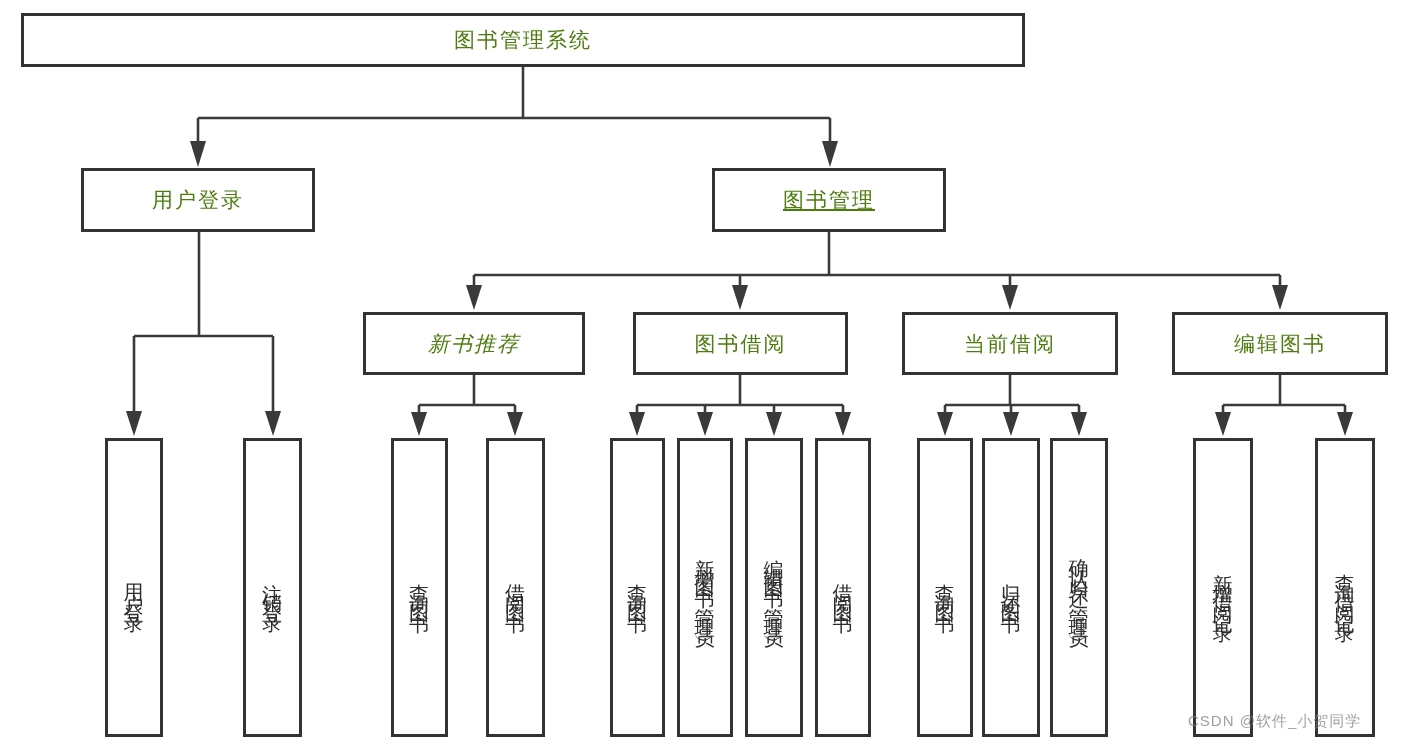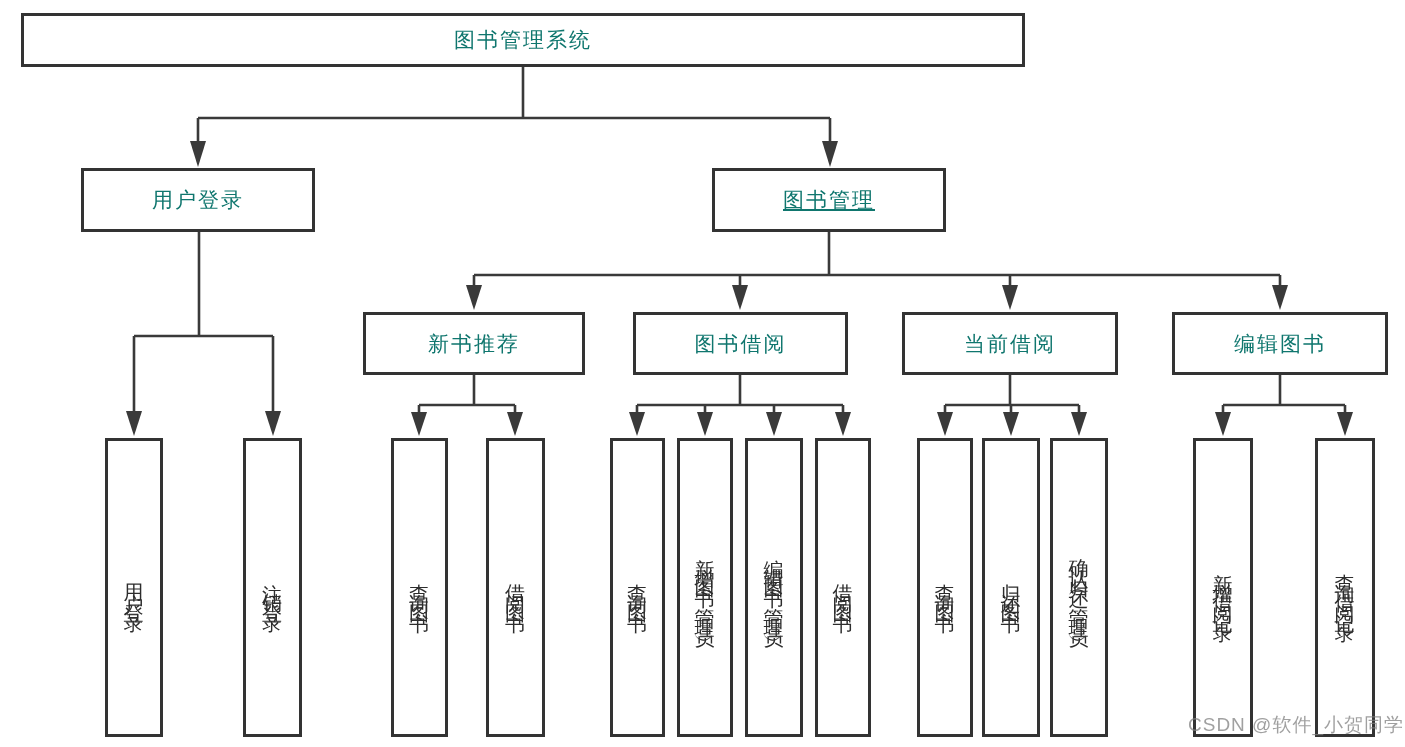--- a/index.html
+++ b/index.html
@@ -10,42 +10,42 @@
     font-family:"Liberation Sans","DejaVu Sans",sans-serif;
     overflow:hidden;
   }
   #connectors{position:absolute;left:0;top:0;width:1405px;height:747px;}
   .hnode{
     position:absolute;
     box-sizing:border-box;
     background:#ffffff;
     border:3px solid #333333;
     display:flex;align-items:center;justify-content:center;
-    font-size:21px;color:#0f766e;
+    font-size:21px;color:#4d7c0f;
     letter-spacing:2px;
     z-index:2;
   }
   .vnode{
     position:absolute;
     top:438px;height:299px;
     box-sizing:border-box;
     background:#ffffff;
     border:3px solid #333333;
     display:flex;align-items:center;justify-content:center;
     writing-mode:vertical-rl;
     text-orientation:mixed;
     font-size:20px;color:#2d2d2d;
     letter-spacing:10px;
     line-height:1;
     z-index:2;
   }
   .watermark{
     position:absolute;
     left:1188px;top:712px;
-    font-size:19px;
+    font-size:15px;
     color:rgba(128,128,128,0.75);
     letter-spacing:1px;
     white-space:nowrap;
     z-index:3;
   }
 </style>
 </head>
 <body>
 
 <div id="canvas">
@@ -95,21 +95,21 @@
       <polygon points="1215,412 1231,412 1223,436"></polygon>
       <polygon points="1337,412 1353,412 1345,436"></polygon>
     </g>
   </svg>
 
   <div class="hnode" style="left:21px;top:13px;width:1004px;height:54px;">图书管理系统</div>
 
   <div class="hnode" style="left:81px;top:168px;width:234px;height:64px;">用户登录</div>
   <div class="hnode" style="left:712px;top:168px;width:234px;height:64px;text-decoration:underline;">图书管理</div>
 
-  <div class="hnode" style="left:363px;top:312px;width:222px;height:63px;">新书推荐</div>
+  <div class="hnode" style="left:363px;top:312px;width:222px;height:63px;font-style:italic;">新书推荐</div>
   <div class="hnode" style="left:902px;top:312px;width:216px;height:63px;">当前借阅</div>
   <div class="hnode" style="left:633px;top:312px;width:215px;height:63px;">图书借阅</div>
   <div class="hnode" style="left:1172px;top:312px;width:216px;height:63px;">编辑图书</div>
 
   <div class="vnode" style="left:105px;width:58px;">用户登录</div>
   <div class="vnode" style="left:243px;width:59px;">注销登录</div>
 
   <div class="vnode" style="left:391px;width:57px;">查询图书</div>
   <div class="vnode" style="left:486px;width:59px;">借阅图书</div>
 

